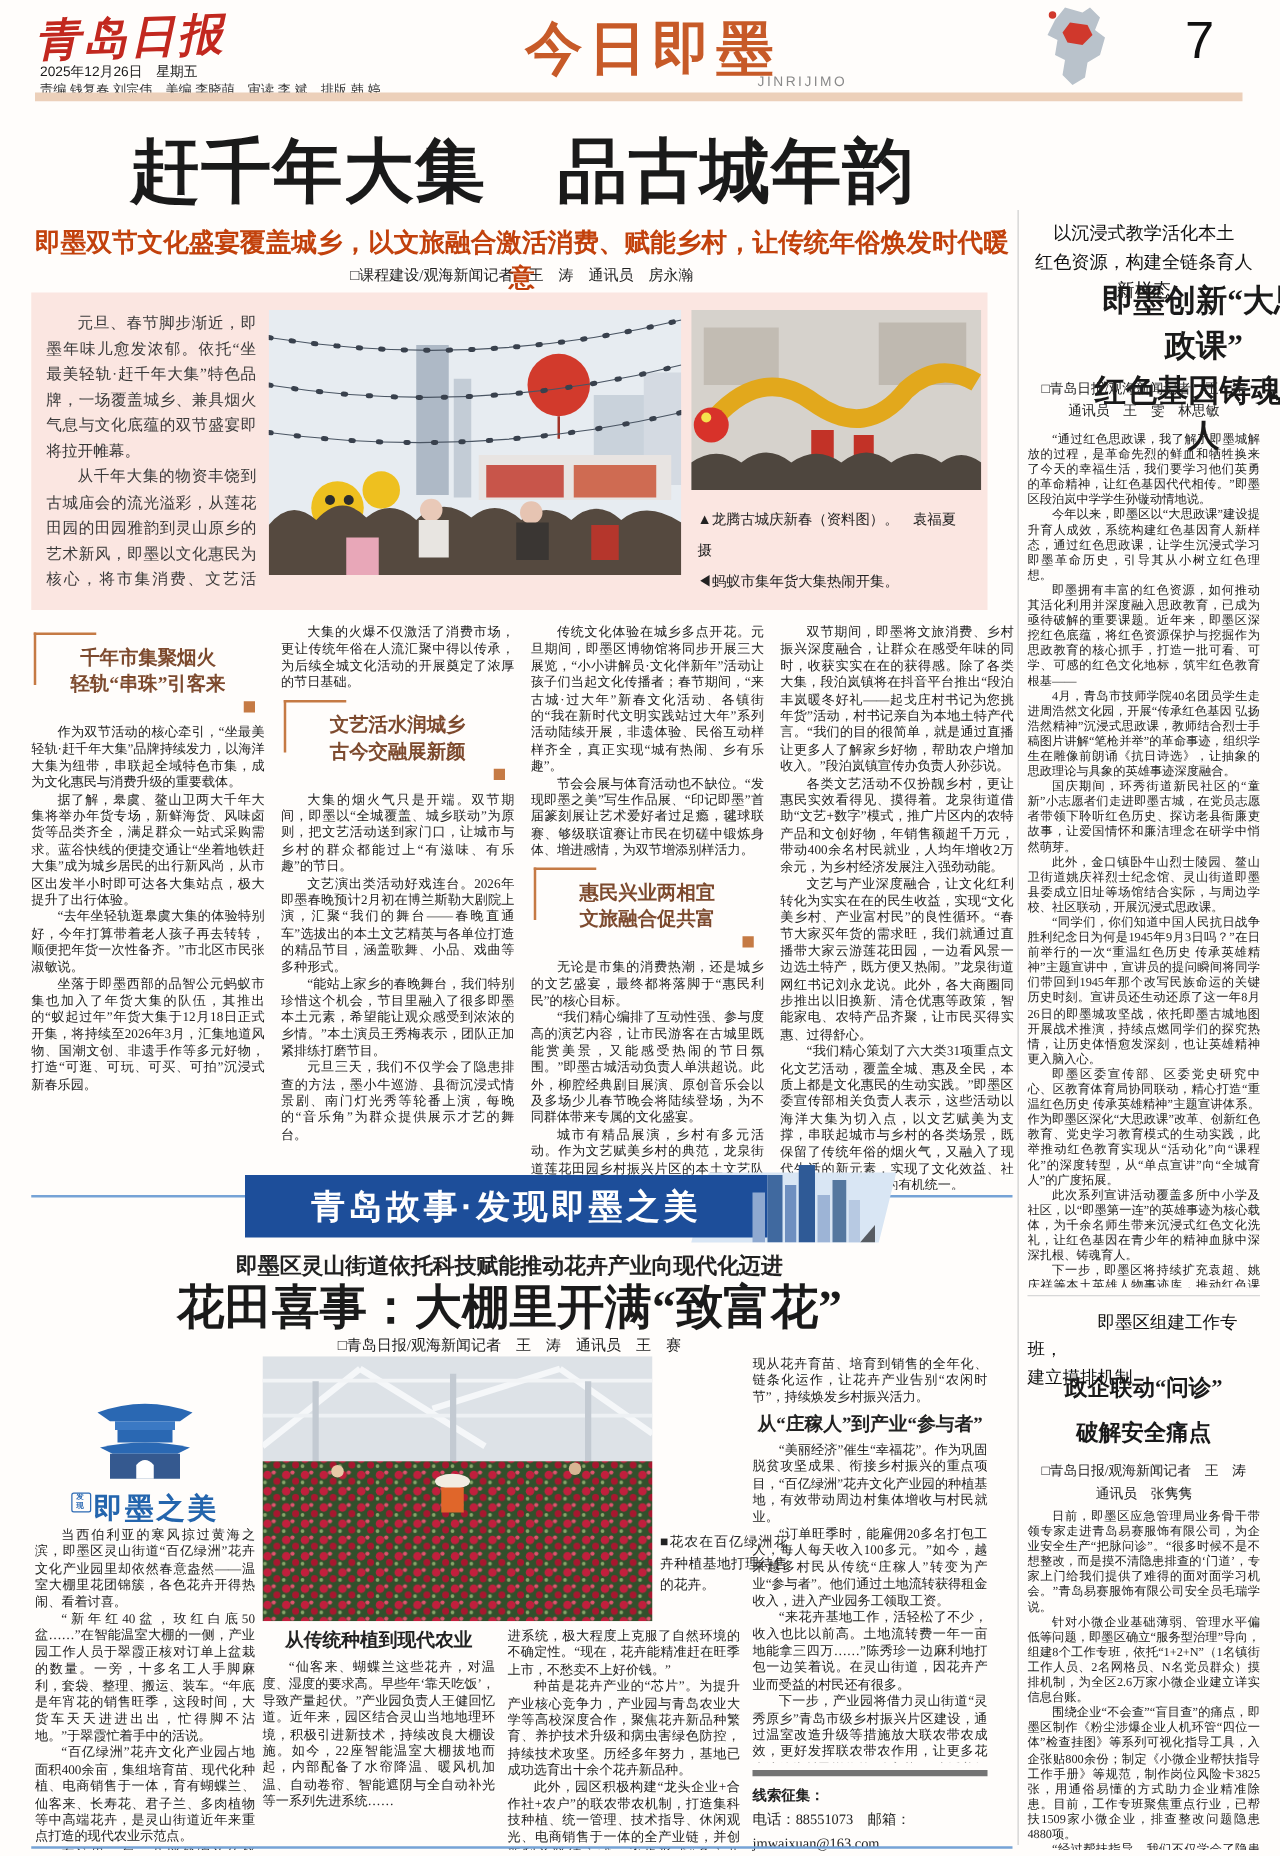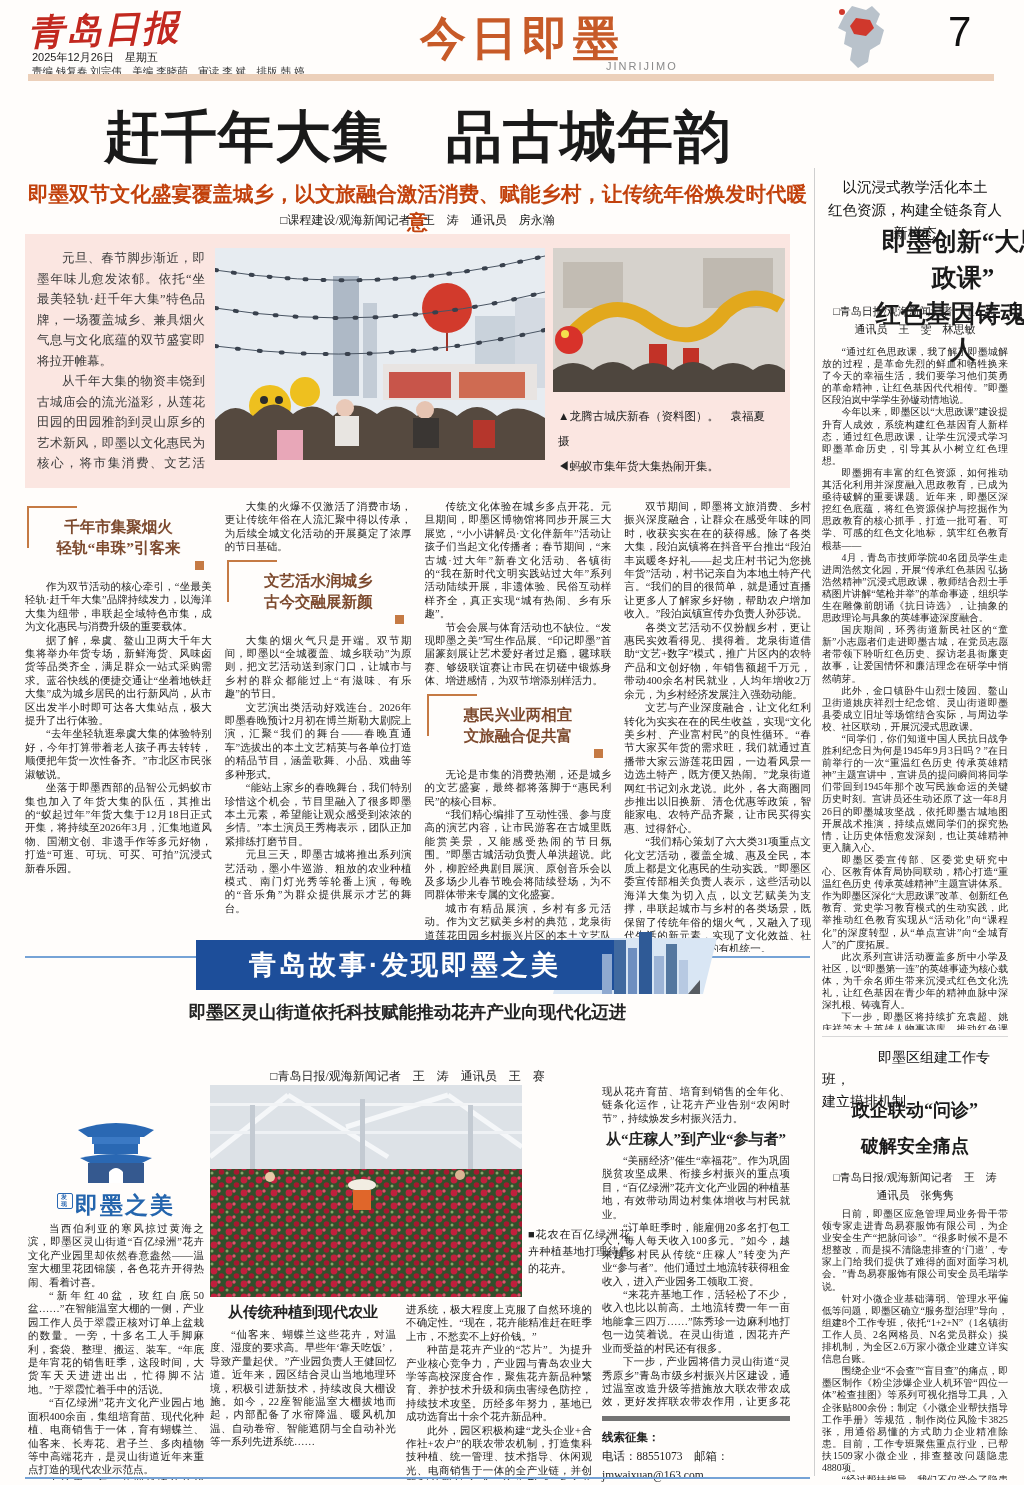--- a/index.html
+++ b/index.html
@@ -186,21 +186,21 @@
           <p>大集的火爆不仅激活了消费市场，更让传统年俗在人流汇聚中得以传承，为后续全城文化活动的开展奠定了浓厚的节日基础。</p>
         </div>
       <div class="subhead">
         <span>文艺活水润城乡</span><br>
         <span>古今交融展新颜</span>
       </div>
       <div>
           <p>大集的烟火气只是开端。双节期间，即墨以“全城覆盖、城乡联动”为原则，把文艺活动送到家门口，让城市与乡村的群众都能过上“有滋味、有乐趣”的节日。</p>
           <p>文艺演出类活动好戏连台。2026年即墨春晚预计2月初在博兰斯勒大剧院上演，汇聚“我们的舞台——春晚直通车”选拔出的本土文艺精英与各单位打造的精品节目，涵盖歌舞、小品、戏曲等多种形式。</p>
           <p>“能站上家乡的春晚舞台，我们特别珍惜这个机会，节目里融入了很多即墨本土元素，希望能让观众感受到浓浓的乡情。”本土演员王秀梅表示，团队正加紧排练打磨节目。</p>
-          <p>元旦三天，即墨古城将推出系列演艺活动，墨小牛巡游、粗放的农业种植模式、南门灯光秀等轮番上演，每晚的“音乐角”为群众提供展示才艺的舞台。</p>
+          <p>元旦三天，我们不仅学会了隐患排查的方法，墨小牛巡游、县衙沉浸式情景剧、南门灯光秀等轮番上演，每晚的“音乐角”为群众提供展示才艺的舞台。</p>
         </div>
     </div>
     <div class="ncol">
       <div>
           <p>传统文化体验在城乡多点开花。元旦期间，即墨区博物馆将同步开展三大展览，“小小讲解员·文化伴新年”活动让孩子们当起文化传播者；春节期间，“来古城·过大年”新春文化活动、各镇街的“我在新时代文明实践站过大年”系列活动陆续开展，非遗体验、民俗互动样样齐全，真正实现“城有热闹、乡有乐趣”。</p>
           <p>节会会展与体育活动也不缺位。“发现即墨之美”写生作品展、“印记即墨”首届篆刻展让艺术爱好者过足瘾，毽球联赛、够级联谊赛让市民在切磋中锻炼身体、增进感情，为双节增添别样活力。</p>
         </div>
       <div class="subhead">
         <span>惠民兴业两相宜</span><br>
         <span>文旅融合促共富</span>
@@ -279,20 +279,21 @@
       <rect x="28" y="18" width="9" height="46" fill="#6e8fc0"></rect>
       <rect x="39" y="2" width="13" height="62" fill="#2f5a96"></rect>
       <rect x="54" y="26" width="10" height="38" fill="#9db4d6"></rect>
       <rect x="66" y="14" width="11" height="50" fill="#54779f"></rect>
       <rect x="79" y="30" width="9" height="34" fill="#b7c9e2"></rect>
       <path d="M88,64 L100,50 L100,64 Z" fill="#cfdce e" opacity="0.6"></path>
     </svg>
   </div>
 
   <div class="abs f-kicker">即墨区灵山街道依托科技赋能推动花卉产业向现代化迈进</div>
+  <div class="abs f-headline">花田喜事：大棚里开满“致富花”</div>
   <div class="abs f-byline">□青岛日报/观海新闻记者　王　涛　通讯员　王　赛</div>
 
   <div class="abs f-logo">
     <svg width="92" height="72" viewBox="0 0 92 72">
       <path d="M8,18 Q46,4 84,18 L74,25 L18,25 Z" fill="#2a68b3"></path>
       <rect x="22" y="25" width="48" height="7" fill="#3b79c4"></rect>
       <rect x="24" y="32" width="44" height="10" fill="#2a68b3"></rect>
       <path d="M10,46 Q46,38 82,46 L72,51 L20,51 Z" fill="#2a68b3"></path>
       <rect x="18" y="51" width="56" height="20" fill="#35598f"></rect>
       <path d="M39,71 L39,60 Q46,52 53,60 L53,71 Z" fill="#ffffff"></path>

